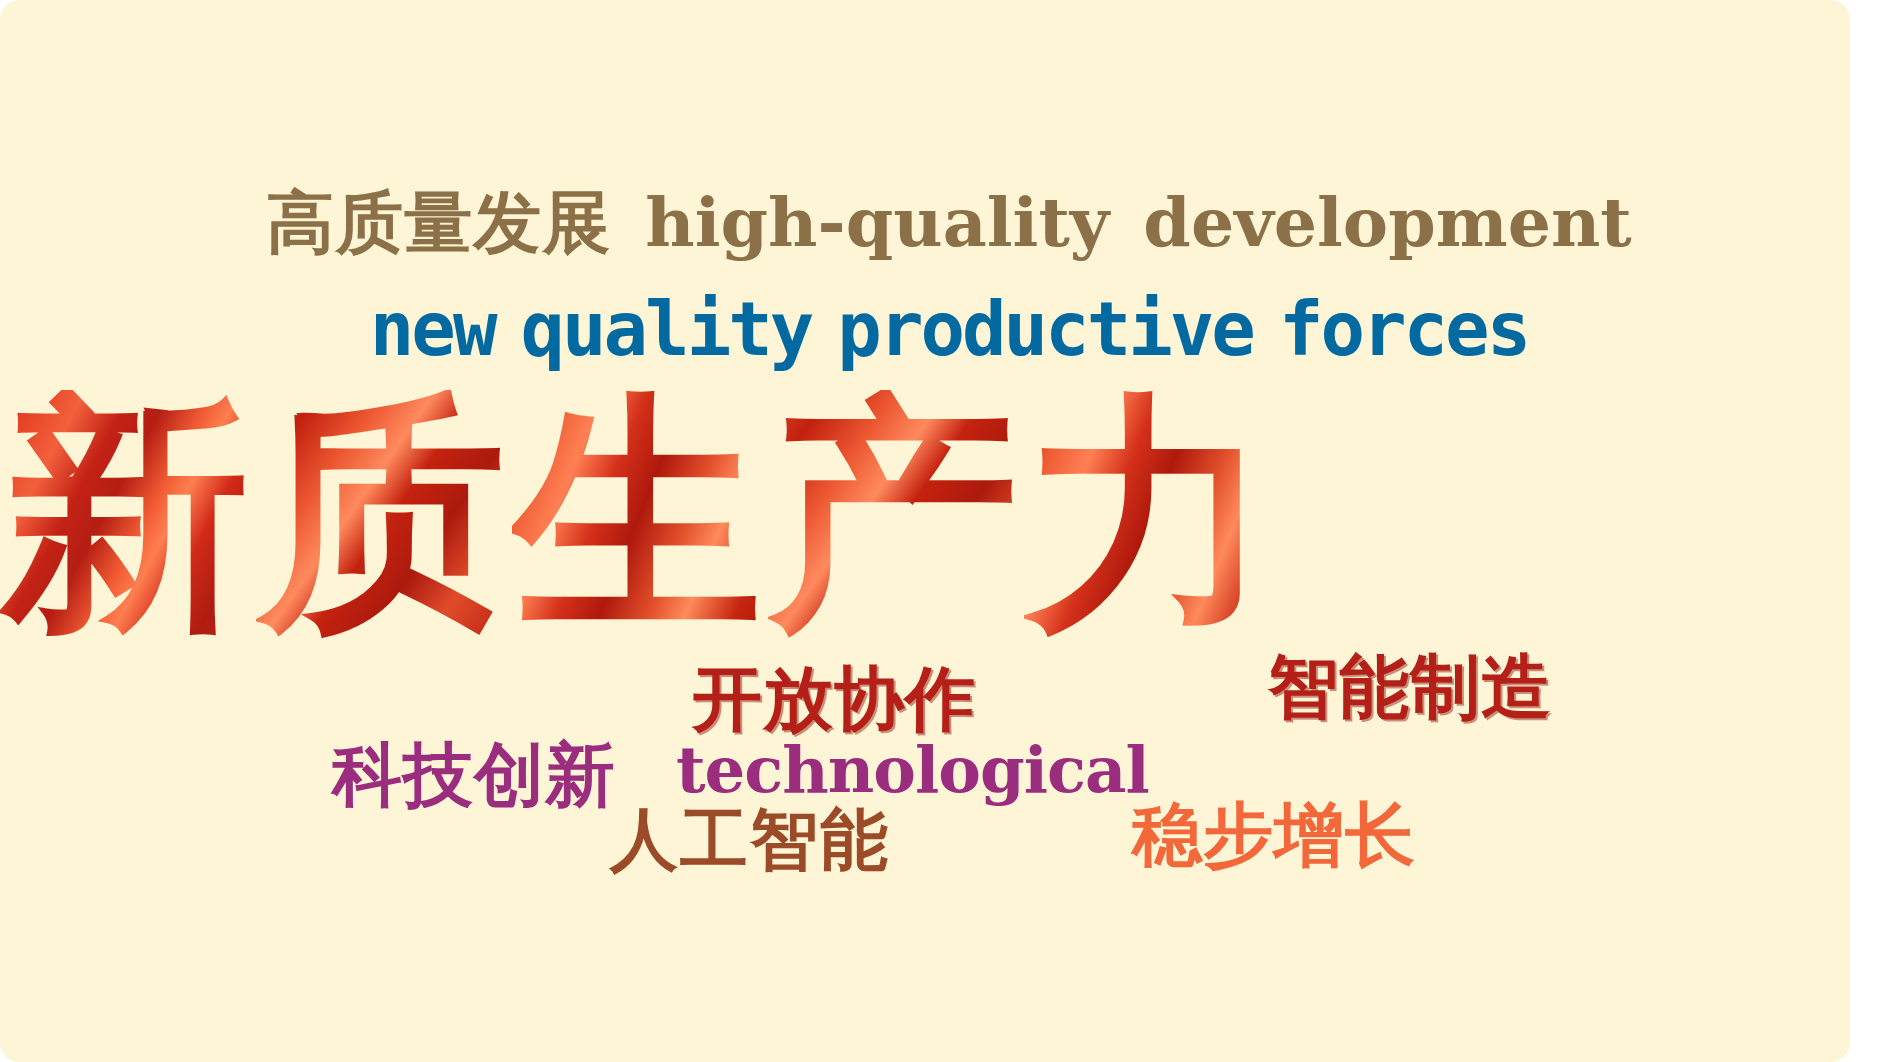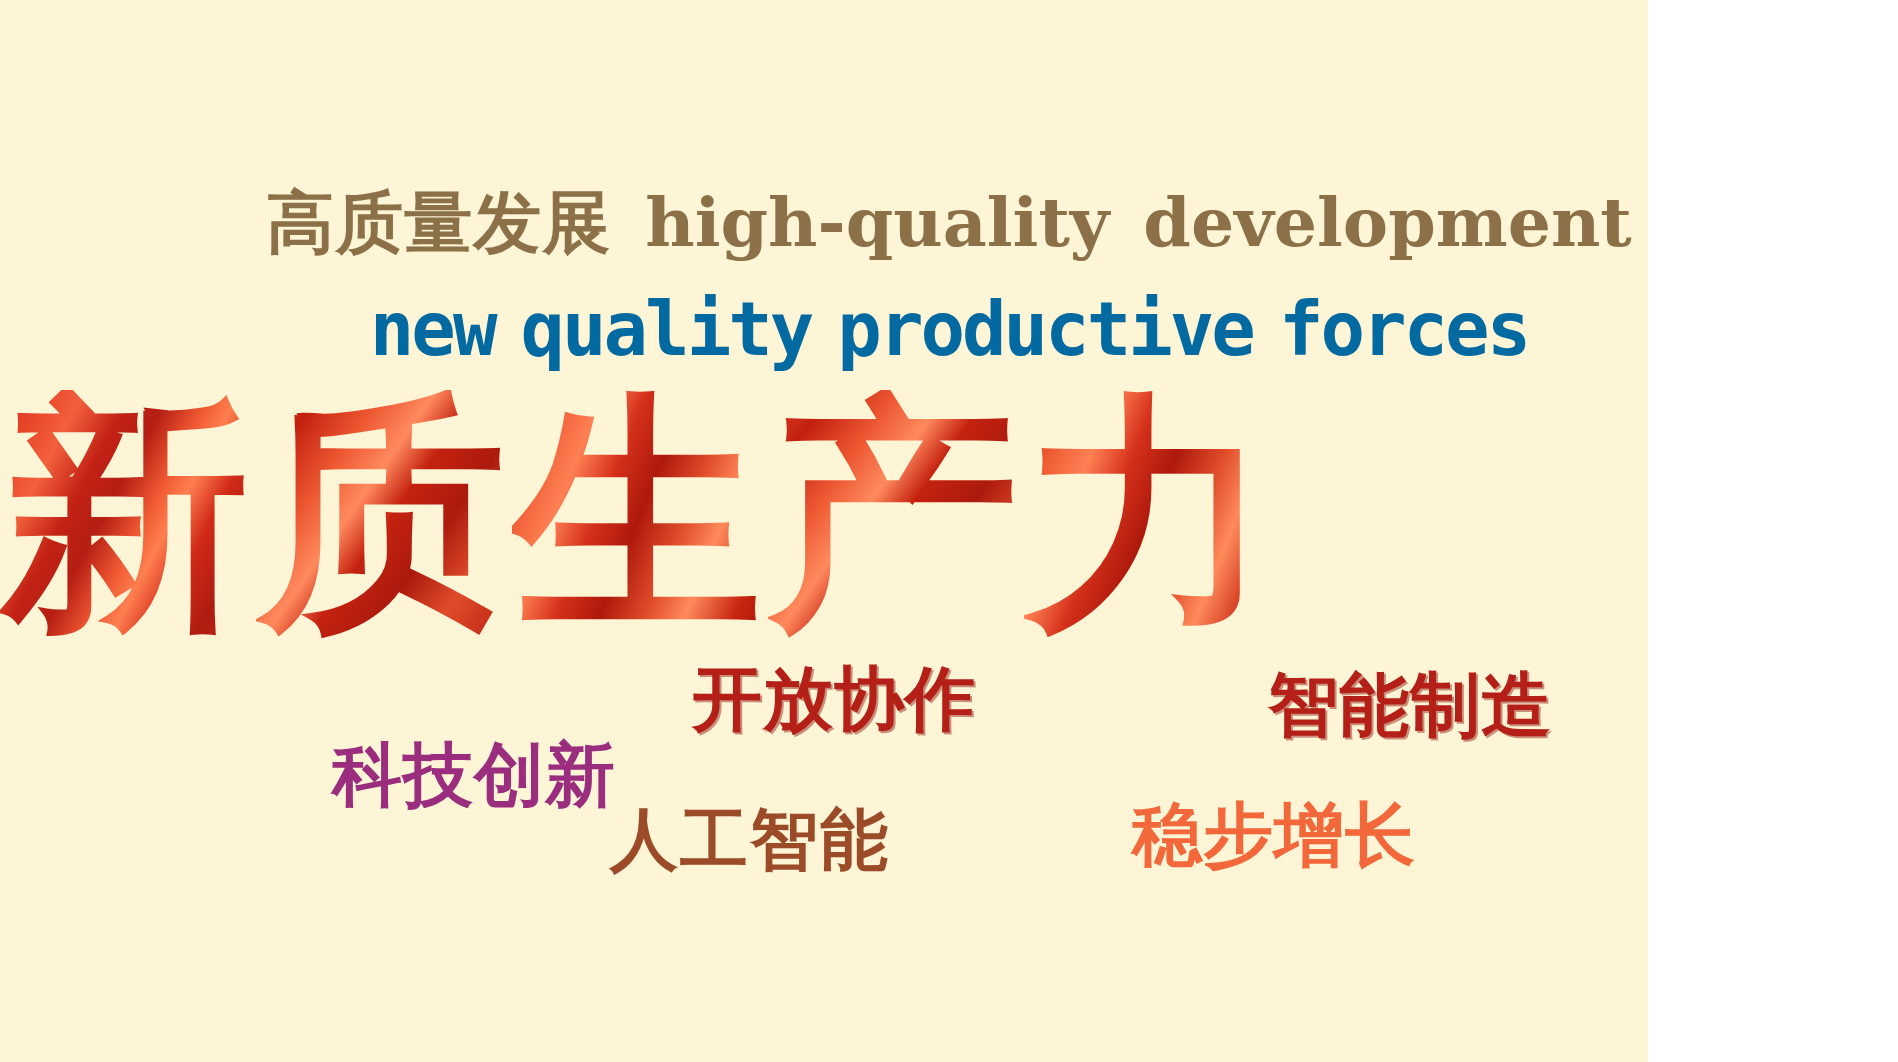--- a/index.html
+++ b/index.html
@@ -8,24 +8,25 @@
   }
   body {
     width: 1898px;
     height: 1062px;
     overflow: hidden;
     font-family: "Liberation Sans", "DejaVu Sans", sans-serif;
   }
 
   #canvas {
     position: relative;
-    width: 1648px;
+    width: 1850px;
     height: 1062px;
     background: #FDF5D5;
     overflow: hidden;
+    border-radius: 20px;
   }
 
   .wc-word {
     position: absolute;
     white-space: nowrap;
     font-weight: 700;
     line-height: 1;
     letter-spacing: 0;
     -webkit-font-smoothing: antialiased;
   }
@@ -130,21 +131,20 @@
     text-shadow: 2px 2px 0 rgba(140,20,12,0.45);
     margin-top: 12px;
   }
   .w-smartmfg {
     left: 1268px; top: 652px;
     font-size: 70px;
     color: #B42018;
     font-family: "DejaVu Sans", "Liberation Sans", sans-serif;
     letter-spacing: 1px;
     text-shadow: 2px 2px 0 rgba(140,20,12,0.45);
-    margin-top: 18px;
   }
 
   
   .w-kjcx {
     left: 332px; top: 740px;
     font-size: 70px;
     color: #9B2D7F;
     font-family: "DejaVu Sans", "Liberation Sans", sans-serif;
     letter-spacing: 1px;
   }
@@ -193,17 +193,18 @@
   </div>
 
   <div class="headline">
     <span class="ch">新</span><span class="ch v2">质</span><span class="ch v3">生</span><span class="ch v2">产</span><span class="ch v3">力</span>
   </div>
 
   <div class="wc-word w-openco">开放协作</div>
   <div class="wc-word w-smartmfg">智能制造</div>
 
   <div class="wc-word w-kjcx">科技创新</div>
+  <div class="wc-word w-technological">technological</div>
 
   <div class="wc-word w-growth">稳步增长</div>
   <div class="wc-word w-ai">人工智能</div>
 
 </div>
 
 </body></html>

